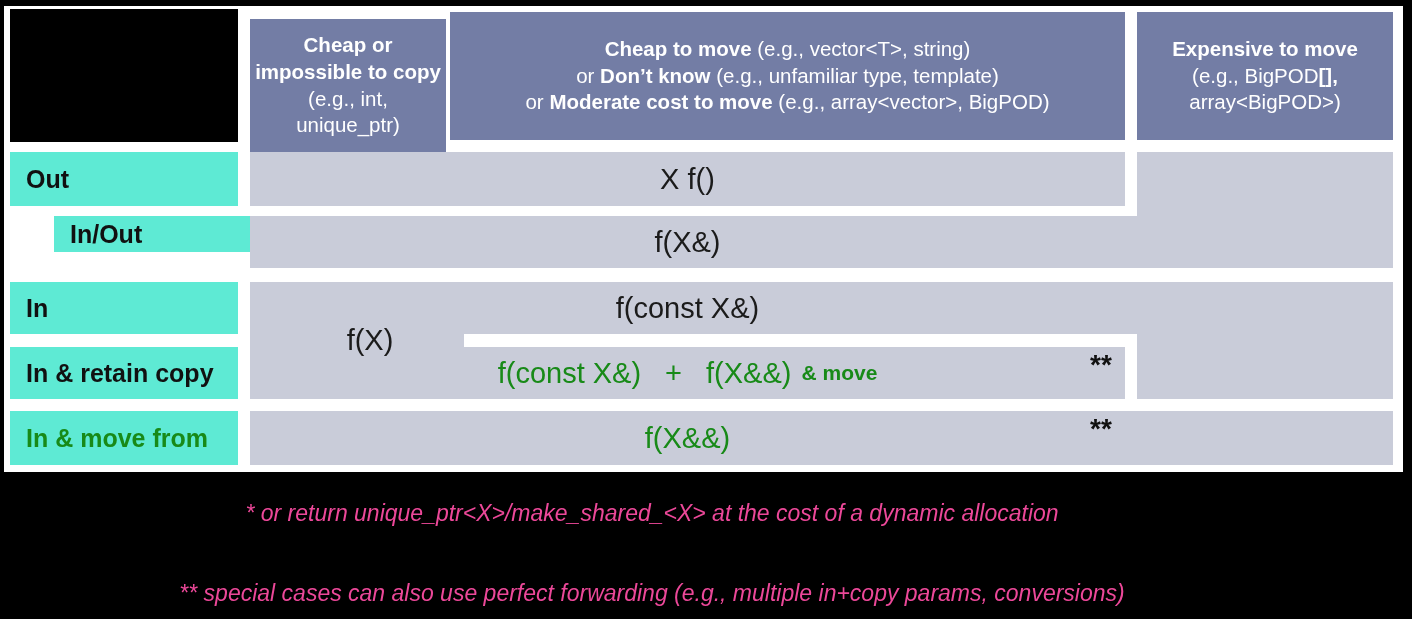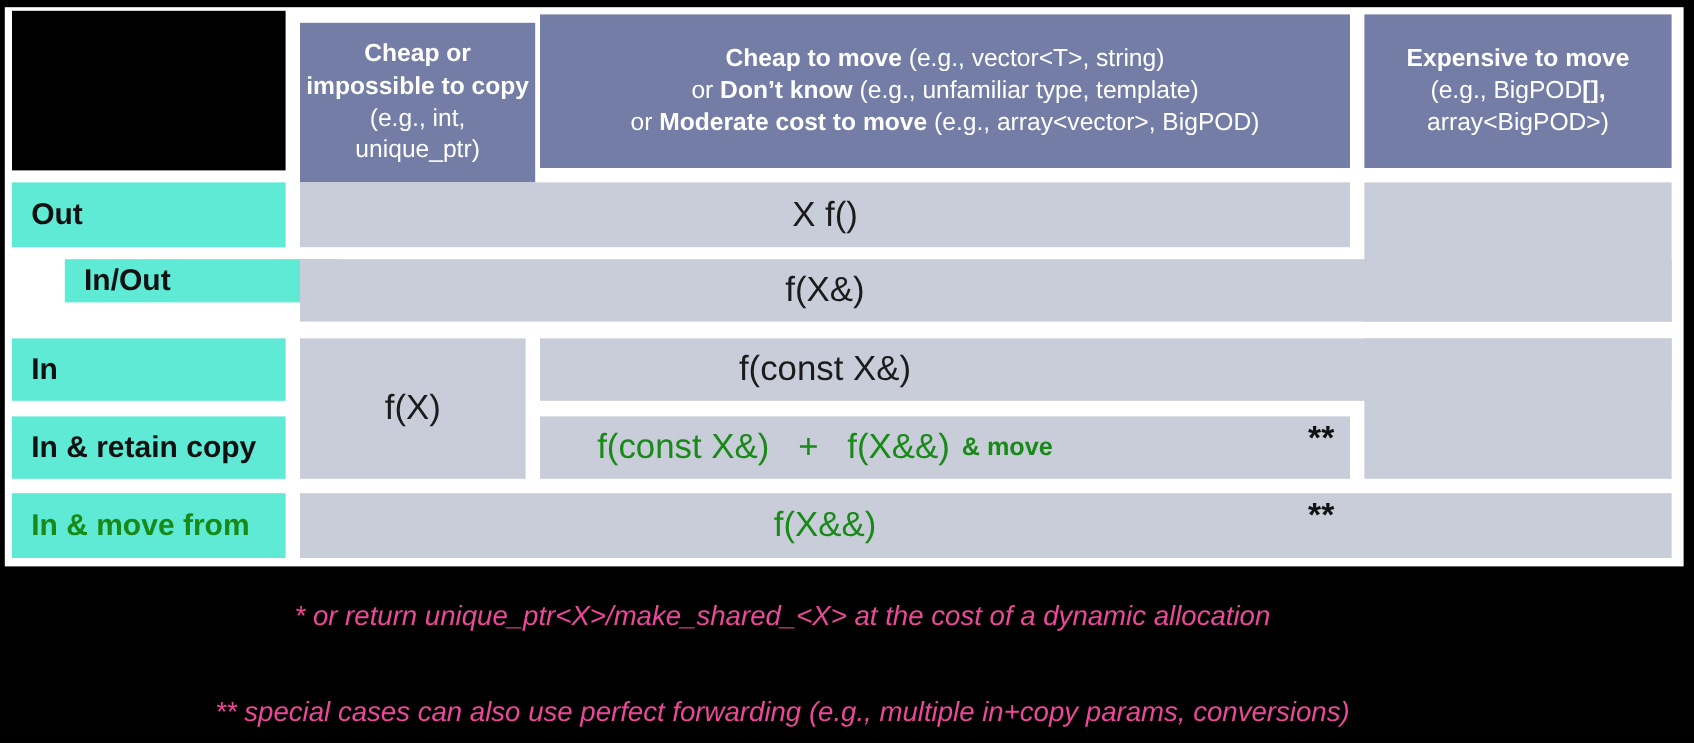--- a/index.html
+++ b/index.html
@@ -66,21 +66,21 @@
 
   <div class="abs lbl" style="left:10px;top:152px;width:228px;height:54px;">Out</div>
   <div class="abs lbl" style="left:10px;top:216px;width:228px;height:36px;margin-left:44px;">In/Out</div>
   <div class="abs lbl" style="left:10px;top:282px;width:228px;height:52px;">In</div>
   <div class="abs lbl" style="left:10px;top:347px;width:228px;height:52px;">In &amp; retain copy</div>
   <div class="abs lbl green" style="left:10px;top:411px;width:228px;height:54px;">In &amp; move from</div>
 
   <div class="abs cell" style="left:250px;top:152px;width:875px;height:54px;"></div>
   <div class="abs cell" style="left:1137px;top:152px;width:256px;height:116px;"></div>
   <div class="abs cell" style="left:250px;top:216px;width:1143px;height:52px;"></div>
-  <div class="abs cell code" style="left:250px;top:282px;width:188px;height:117px;">f(X)</div>
+  <div class="abs cell code" style="left:250px;top:282px;width:188px;height:117px;padding-left:26px;">f(X)</div>
   <div class="abs cell" style="left:450px;top:282px;width:943px;height:52px;"></div>
   <div class="abs cell" style="left:1137px;top:282px;width:256px;height:117px;"></div>
   <div class="abs cell" style="left:450px;top:347px;width:675px;height:52px;"></div>
   <div class="abs cell" style="left:250px;top:411px;width:1143px;height:54px;"></div>
 
   <div class="abs code" style="top:152px;height:54px;">X f()</div>
   <div class="abs code" style="top:216px;height:52px;">f(X&amp;)</div>
   <div class="abs code" style="top:282px;height:52px;">f(const X&amp;)</div>
   <div class="abs code green" style="top:347px;height:52px;">
     <span>f(const X&amp;)</span>

